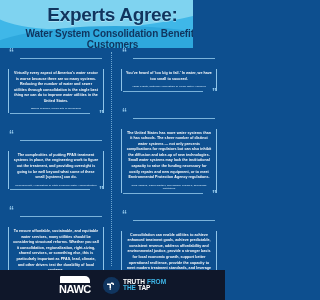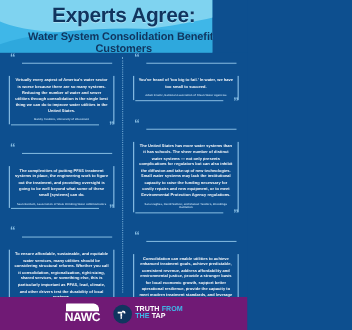--- a/index.html
+++ b/index.html
@@ -40,21 +40,21 @@
         margin-top:1px;padding:2px 4px 2px 4px;}
   .qtext{font-size:3.6px;line-height:1.55;color:#ffffff;font-weight:bold;
         text-align:center;letter-spacing:.05px;}
   .qattr{font-size:2.5px;line-height:1.4;color:#bcd9f0;text-align:center;
         margin-top:3px;font-weight:bold;letter-spacing:.05px;}
   .qfoot{position:relative;height:7px;}
   .qfoot .rule-b{position:absolute;left:2px;right:14px;top:0;height:1px;background:#8fc4e8;opacity:.85;}
   .qclose{position:absolute;right:0;top:-4px;font-size:10px;font-weight:bold;color:#8fc4e8;}
 
   
-  .footer{position:relative;width:225px;height:30px;background:#701a75;}
+  .footer{position:relative;width:225px;height:30px;background:#0f172a;}
   .logos{position:absolute;left:0;top:0;width:225px;height:30px;
         display:flex;align-items:center;justify-content:center;gap:12px;}
   .nawc{position:relative;display:flex;flex-direction:column;align-items:center;}
   .nawc-bar{width:30px;height:7px;background:#ffffff;border-radius:1px 5px 0 0;margin-bottom:1px;}
   .nawc-txt{font-size:11px;font-weight:bold;color:#ffffff;letter-spacing:-.4px;line-height:11px;}
   .tft{display:flex;align-items:center;gap:3px;}
   .tft-circle{width:17px;height:17px;border-radius:50%;background:#10355f;
         display:flex;align-items:center;justify-content:center;}
   .tft-words{display:flex;flex-direction:column;line-height:6.5px;}
   .w1{font-size:6.5px;font-weight:bold;color:#ffffff;}

